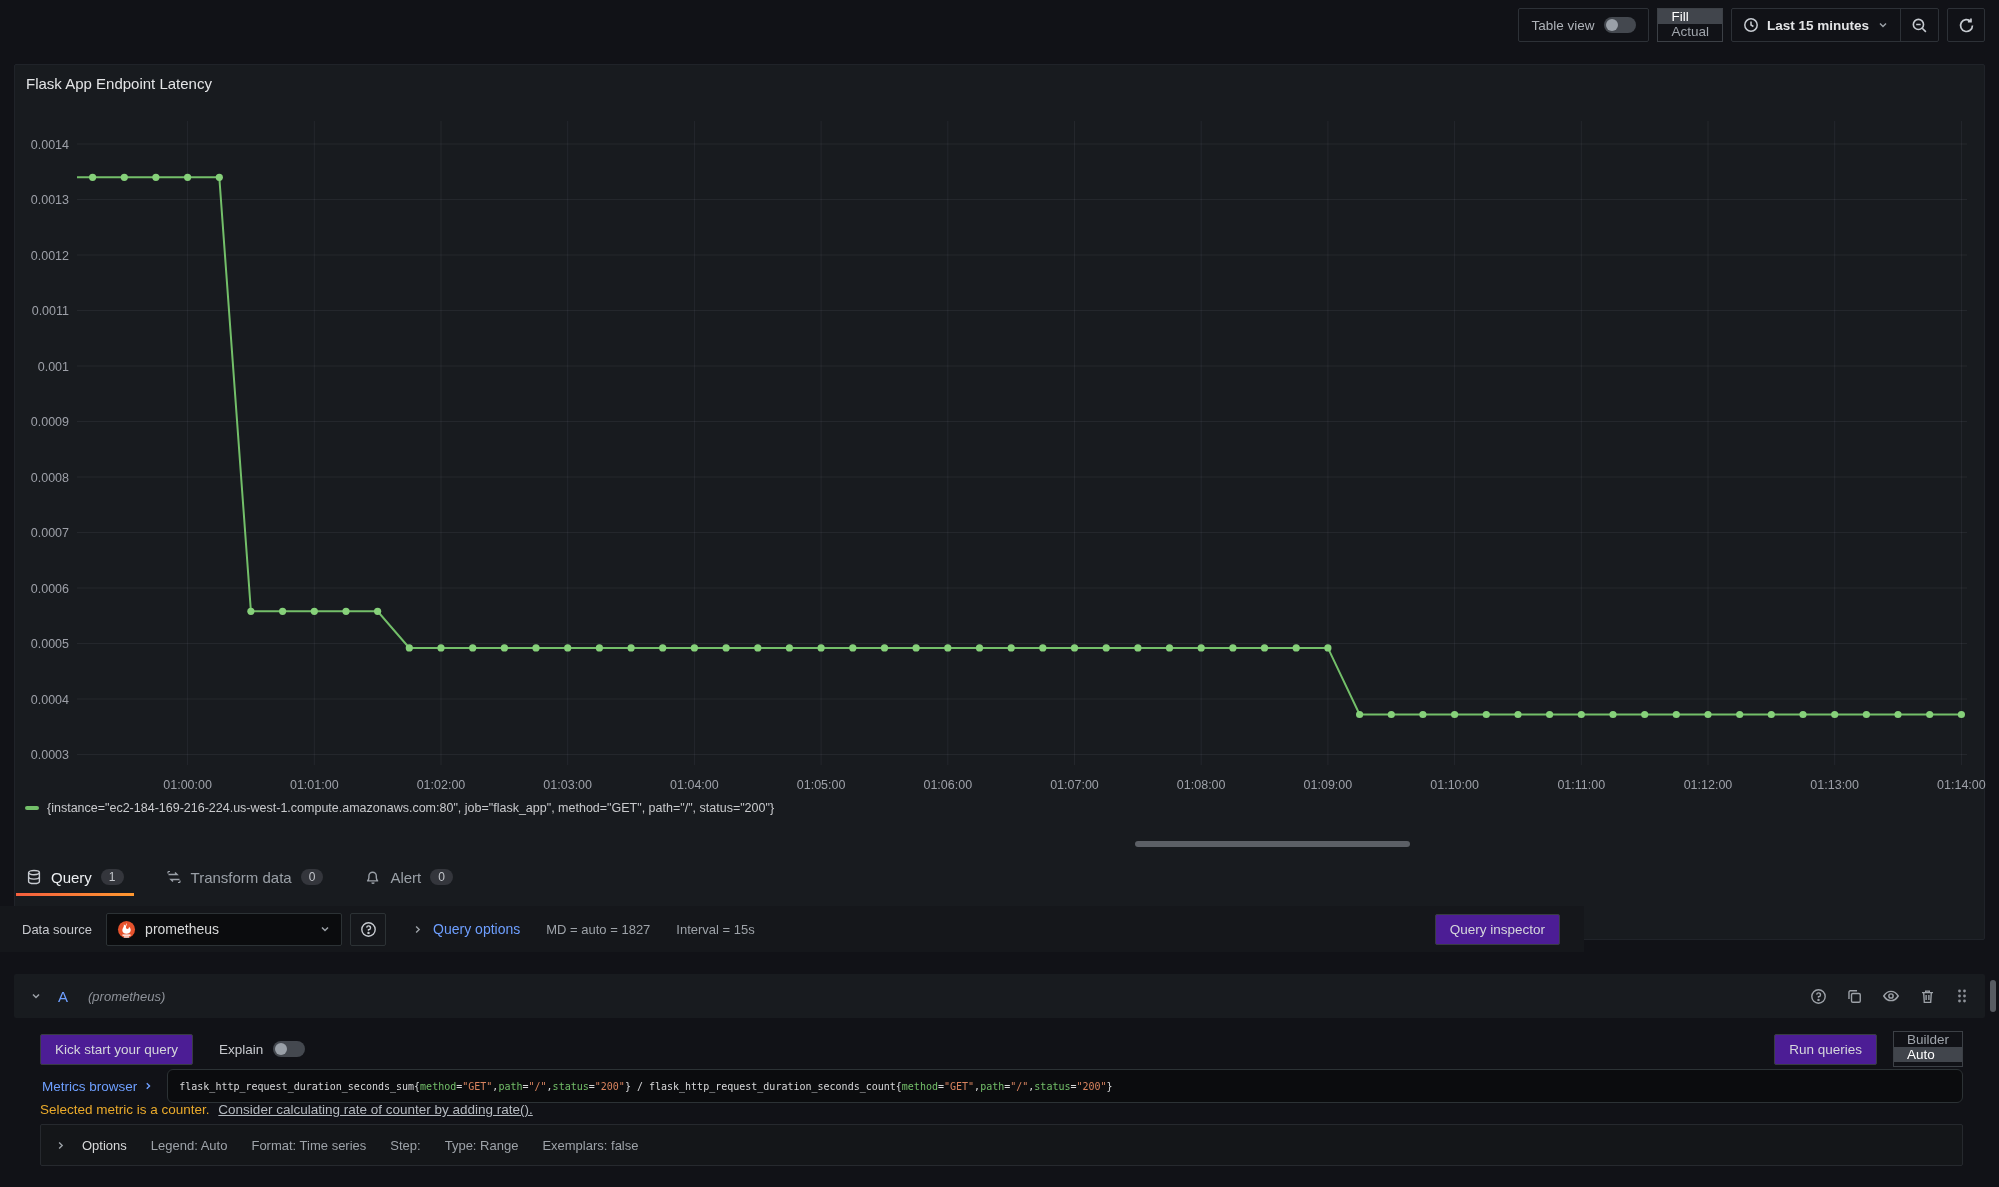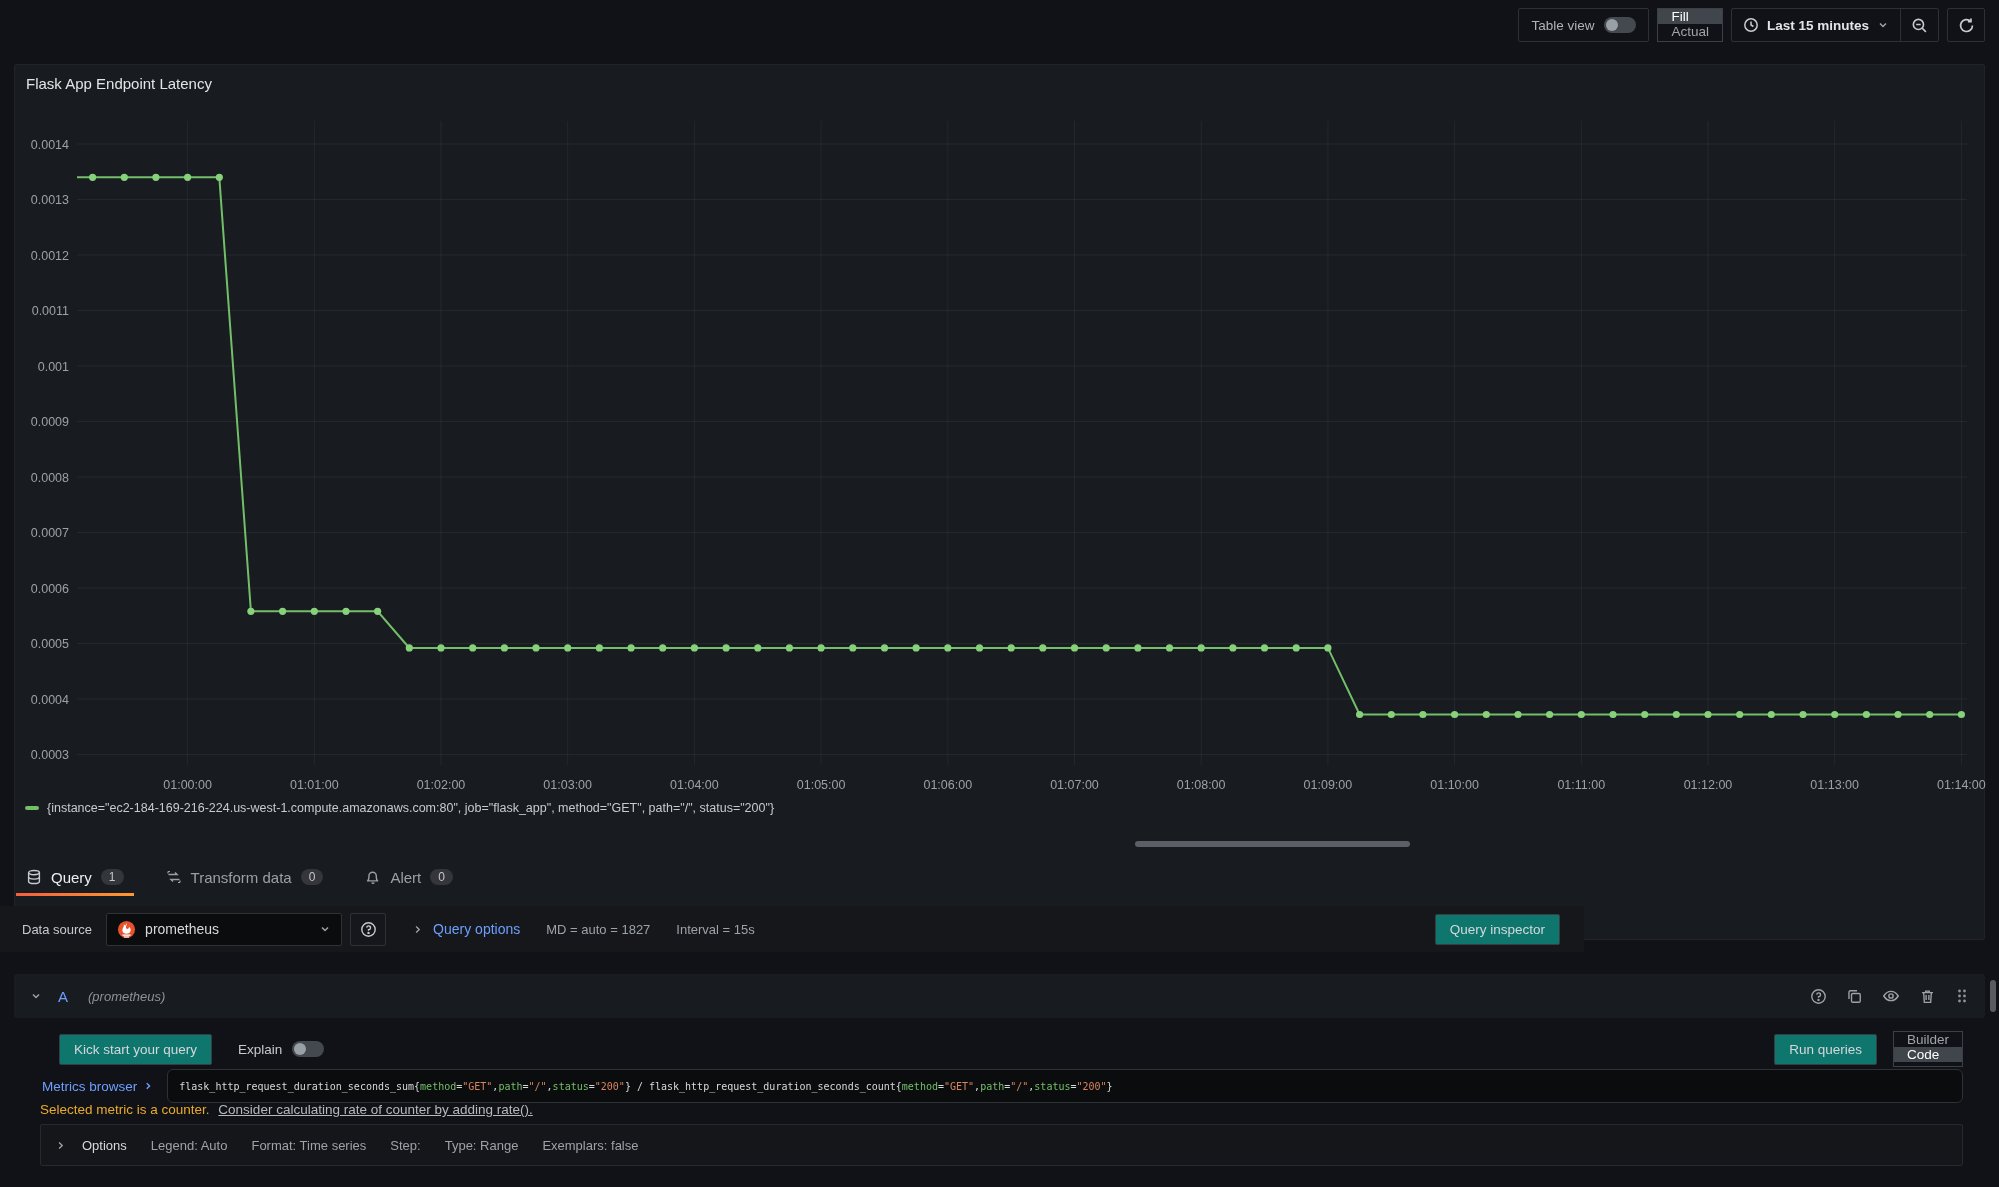--- a/index.html
+++ b/index.html
@@ -51,33 +51,33 @@
   .ds-label { font-size:13px; color:#c7c9ce; }
   .ds-picker { margin-left:14px; width:236px; height:33px; background:#0b0c0e; border:1px solid #2c3235;
                border-radius:2px; display:flex; align-items:center; gap:9px; padding:0 10px; cursor:pointer; }
   .ds-picker .name { font-size:14px; color:#d8d9da; flex:1; }
   .help-btn { margin-left:8px; width:36px; height:33px; border:1px solid #2c3235; border-radius:2px;
               display:flex; align-items:center; justify-content:center; cursor:pointer; }
   .qopts { display:flex; align-items:center; gap:10px; margin-left:26px; cursor:pointer; }
   .qopts .link { color:#6e9fff; font-size:14px; font-weight:500; }
   .ds-meta { font-size:13px; color:#9da2a8; margin-left:26px; }
   .spacer { flex:1; }
-  .btn-secondary { background:#0f766e; border:1px solid #393c43; color:#d5d7db; font-size:13.5px; font-weight:500;
+  .btn-secondary { background:#4c1d95; border:1px solid #393c43; color:#d5d7db; font-size:13.5px; font-weight:500;
                    padding:7px 14px; border-radius:2px; cursor:pointer; white-space:nowrap; }
 
   
   .qa-row { position:absolute; left:14px; top:974px; width:1971px; height:44px; background:#181b1f;
             border-radius:2px; display:flex; align-items:center; padding:0 16px; }
   .qa-ref { color:#6e9fff; font-size:15px; font-weight:500; margin-left:16px; }
   .qa-hint { color:#8e9299; font-size:13px; font-style:italic; margin-left:20px; }
   .qa-icons { display:flex; align-items:center; gap:19px; }
   .qa-icons > span { cursor:pointer; display:flex; }
 
   
-  .kick-row { position:absolute; left:40px; top:1031px; right:36px; display:flex; align-items:center;margin-left:19px; }
+  .kick-row { position:absolute; left:40px; top:1031px; right:36px; display:flex; align-items:center; }
   .explain { display:flex; align-items:center; gap:10px; margin-left:26px; }
   .explain .lbl { font-size:13.5px; color:#c7c9ce; }
   .editor-row { position:absolute; left:40px; top:1069px; right:36px; display:flex; align-items:center; }
   .mb-label { display:flex; align-items:center; gap:6px; color:#6e9fff; font-size:13.5px; font-weight:500;
               padding:0 14px 0 2px; cursor:pointer; white-space:nowrap; }
   .code-input { flex:1; background:#0b0c0e; border:1px solid #2c3235; border-radius:6px; min-height:34px;
                 display:flex; align-items:center; padding:6px 11px;
                 font-family:"DejaVu Sans Mono", monospace; font-size:10px; color:#d8d9da; cursor:text; }
   .tok-label { color:#73bf69; }
   .tok-value { color:#d9845f; }
@@ -374,21 +374,21 @@
   <div class="explain">
     <span class="lbl">Explain</span>
     <span class="toggle">
         <span class="knob"></span>
       </span>
   </div>
   <span class="spacer"></span>
   <button class="btn-secondary">Run queries</button>
   <div class="seg-group" style="margin-left:16px; height:36px;">
     <span class="seg">Builder</span>
-    <span class="seg active">Code</span>
+    <span class="seg active">Auto</span>
   </div>
 </div>
 
 <div class="editor-row">
   <div class="mb-label">
     <span>Metrics browser</span>
     <svg class="ic" width="10" height="10" viewBox="0 0 16 16" fill="none" stroke="#6e9fff" stroke-width="2.2">
         <path d="M6 3.5L10.5 8 6 12.5"></path>
       </svg>
   </div>

